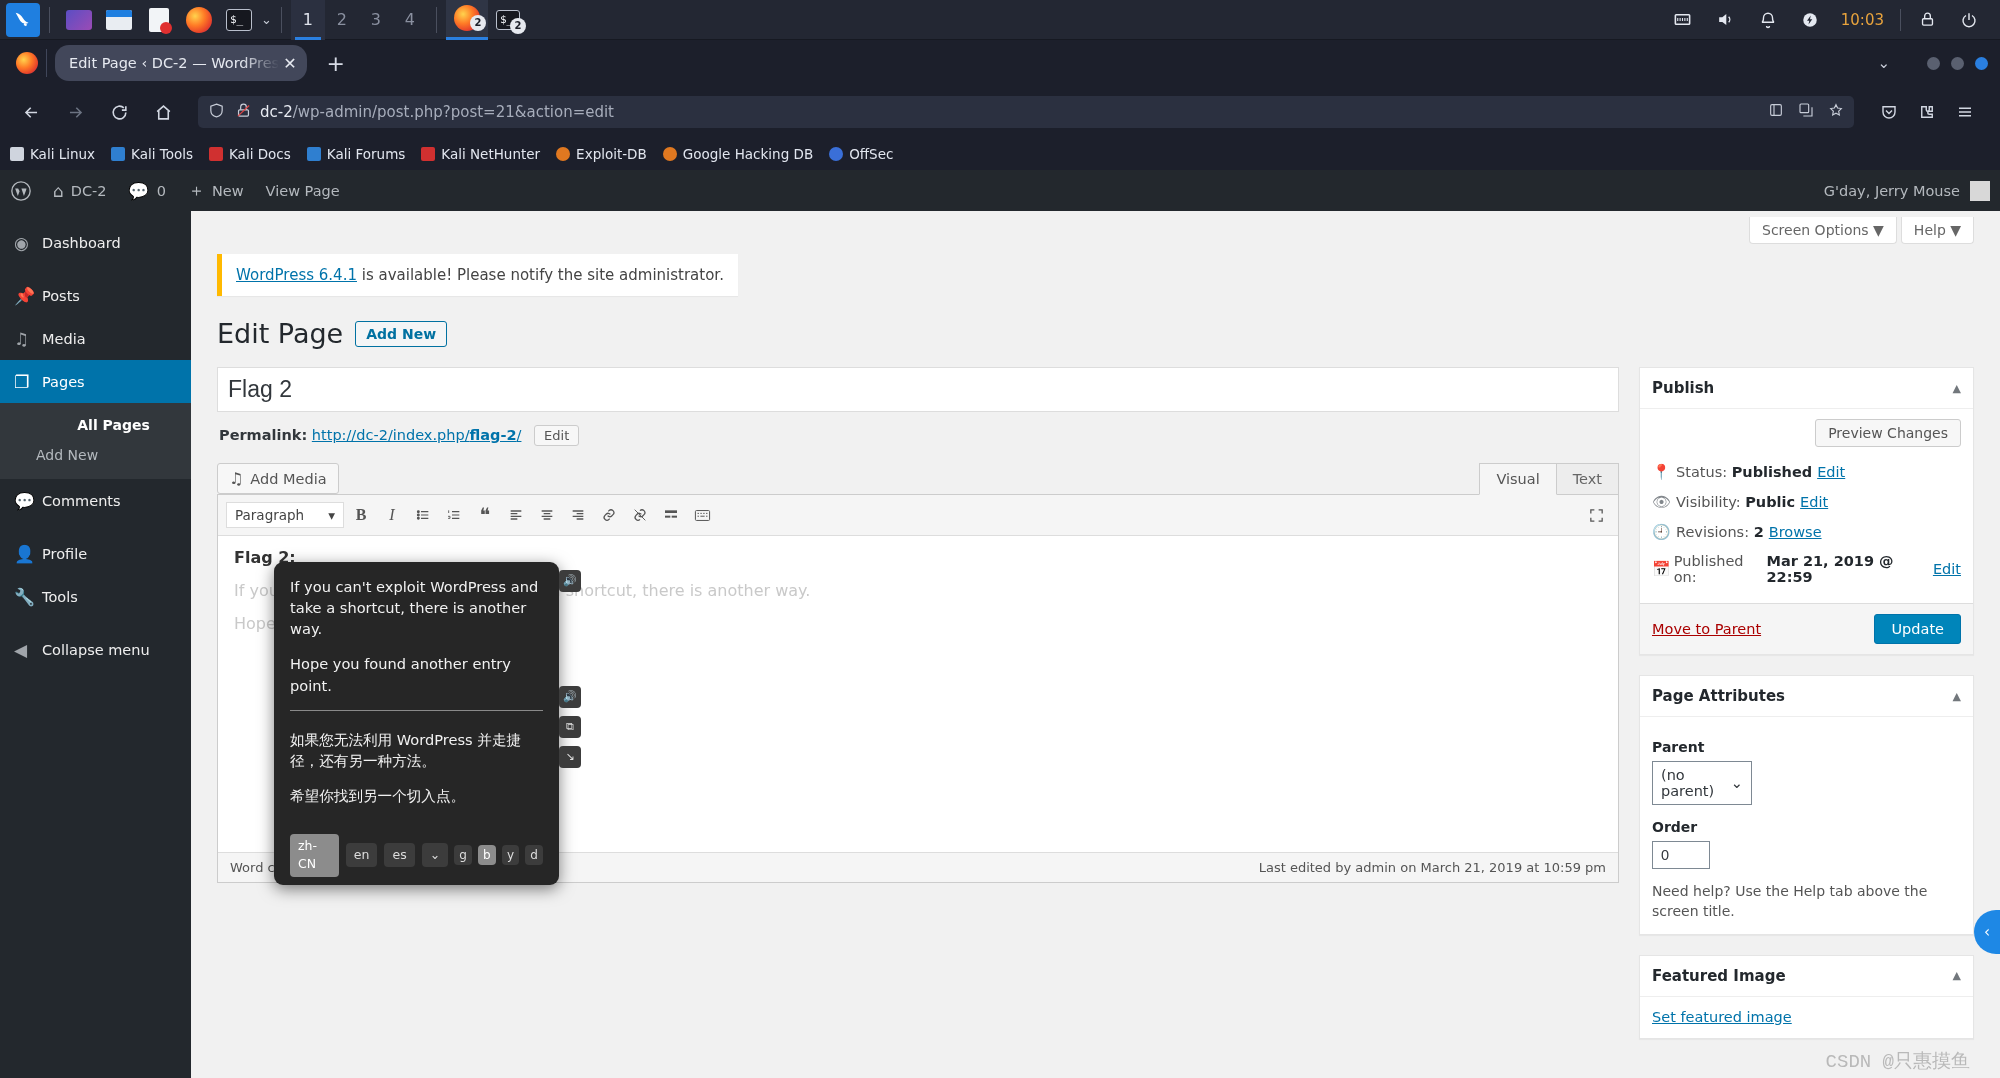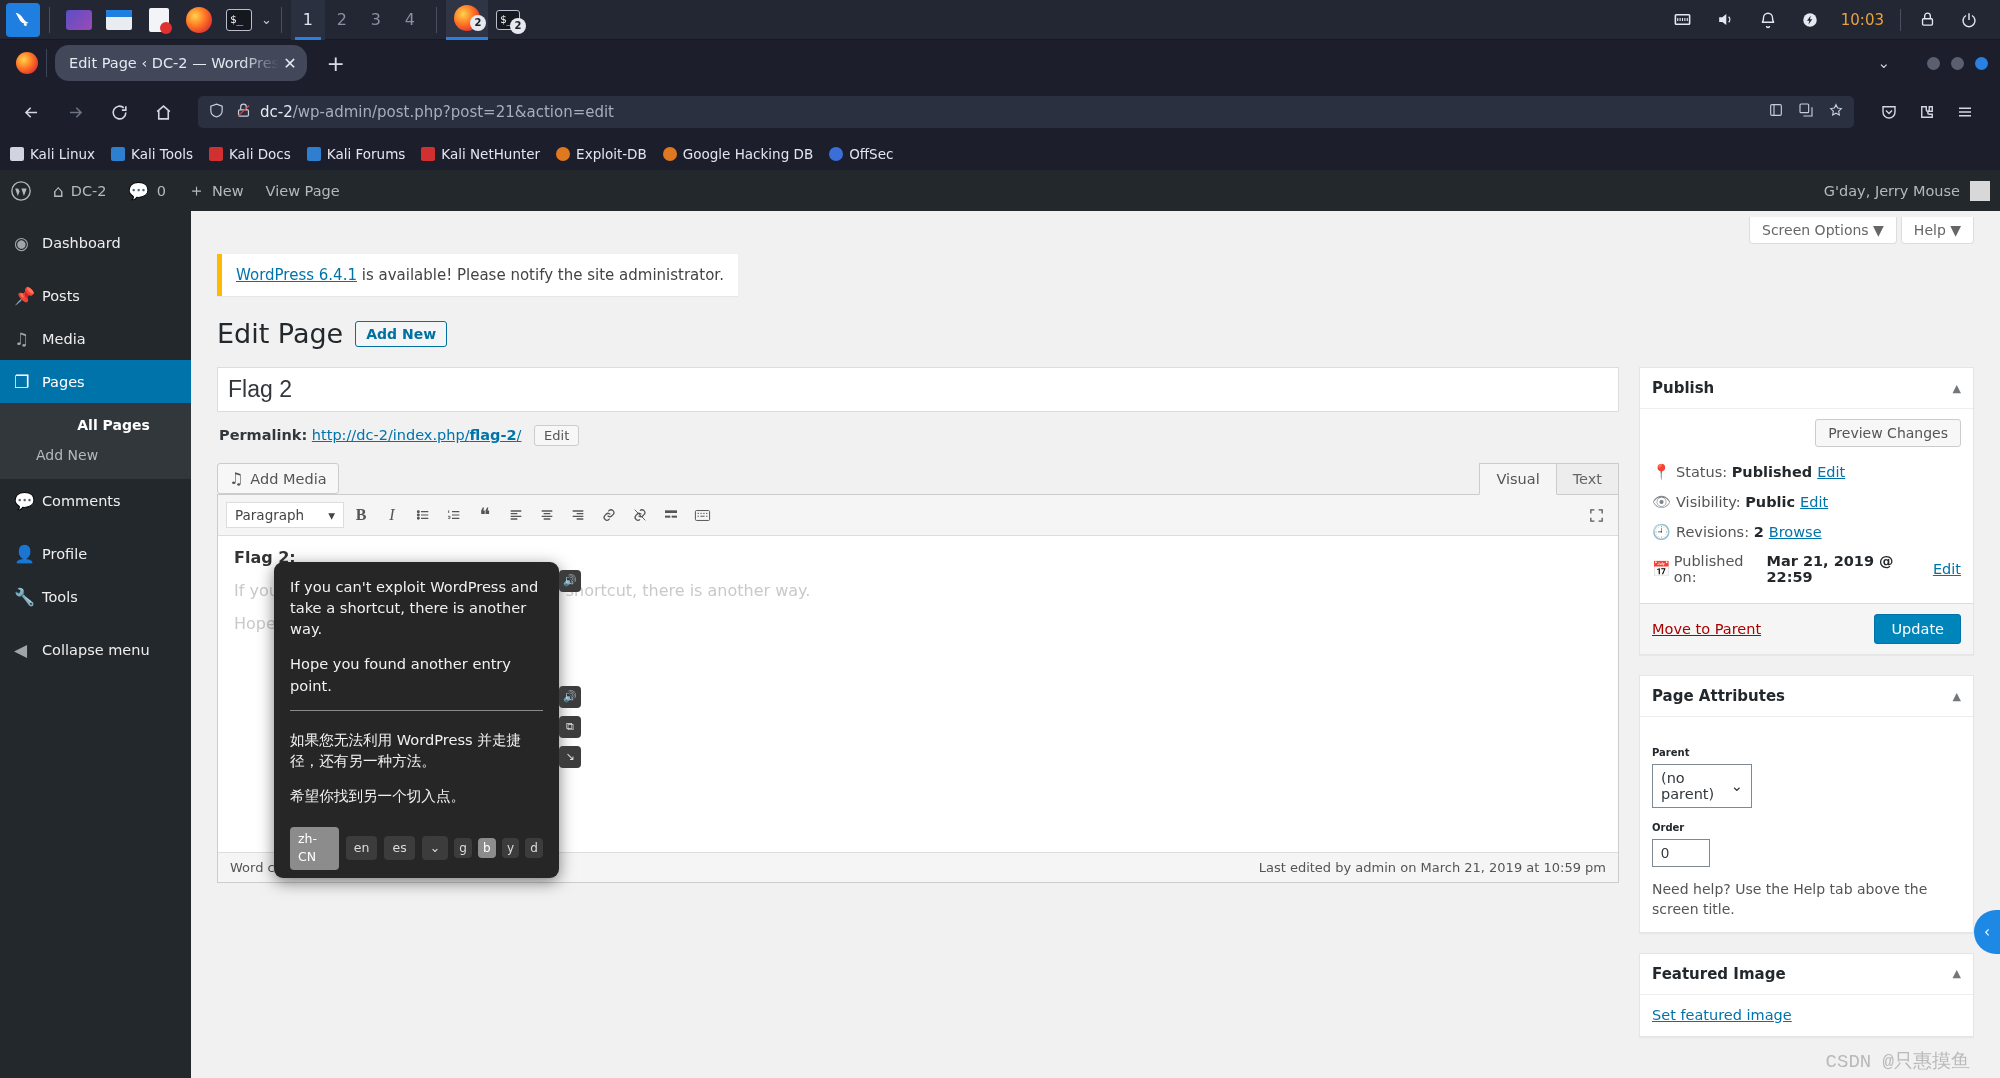--- a/index.html
+++ b/index.html
@@ -213,21 +213,21 @@
     box-shadow:0 4px 16px rgba(0,0,0,.5); padding:14px 16px 8px 16px;
     font-size:14.6px; line-height:1.45; z-index:40;
   }
   .tr-popup p { margin:0 0 14px 0; }
   .tr-hr { border-top:1px solid #8a8a8a; margin:6px 0 18px 0; }
   .tr-btns-side { position:absolute; right:-22px; top:8px; display:flex; flex-direction:column; gap:8px; }
   .tr-sbtn {
     width:22px; height:22px; background:#3c3c3c; border-radius:4px;
     display:flex; align-items:center; justify-content:center; color:#ddd; font-size:11px;
   }
-  .tr-foot { display:flex; align-items:center; margin-top:21px; }
+  .tr-foot { display:flex; align-items:center; margin-top:28px; }
   .lang-chip {
     background:#3c3c3c; color:#ddd; border-radius:4px; padding:3px 8px;
     font-size:12.5px; margin-right:7px;
   }
   .lang-chip.sel { background:#8c8c8c; color:#fff; }
   .chip-mid { margin:0 auto; }
   .eng-chip { background:#3c3c3c; color:#ddd; border-radius:4px; width:20px; height:20px;
               display:flex; align-items:center; justify-content:center; font-size:12px; margin-left:6px; }
   .eng-chip.sel { background:#8c8c8c; color:#fff; }
 
@@ -250,21 +250,21 @@
   .misc-row a { color:#0073aa; text-decoration:underline; margin-left:5px; }
   .pb-actions {
     background:#f5f5f5; border-top:1px solid #ddd; padding:10px 12px;
     display:flex; justify-content:space-between; align-items:center;
   }
   .trash-link { color:#a00; font-size:14.5px; text-decoration:underline; }
   .btn-primary {
     background:#0085ba; border:1px solid #0073aa; color:#fff; border-radius:3px;
     padding:6px 16px; font-size:14.5px;
   }
-  .fld-label { font-weight:700; font-size:10px; color:#23282d; margin:20px 0 6px 0; }
+  .fld-label { font-weight:700; font-size:14px; color:#23282d; margin:12px 0 6px 0; }
   .sel-box {
     border:1px solid #7e8993; background:#fff; padding:5px 8px; font-size:14.5px; color:#32373c;
     display:flex; align-items:center; justify-content:space-between; width:100px;
   }
   .num-box { border:1px solid #7e8993; background:#fff; padding:5px 8px; font-size:14.5px;
              color:#32373c; width:58px; }
   .help-text { font-size:14px; color:#555; margin-top:12px; line-height:1.45; }
   .set-feat { color:#0073aa; font-size:14.5px; text-decoration:underline; }
 
   .side-tab {

